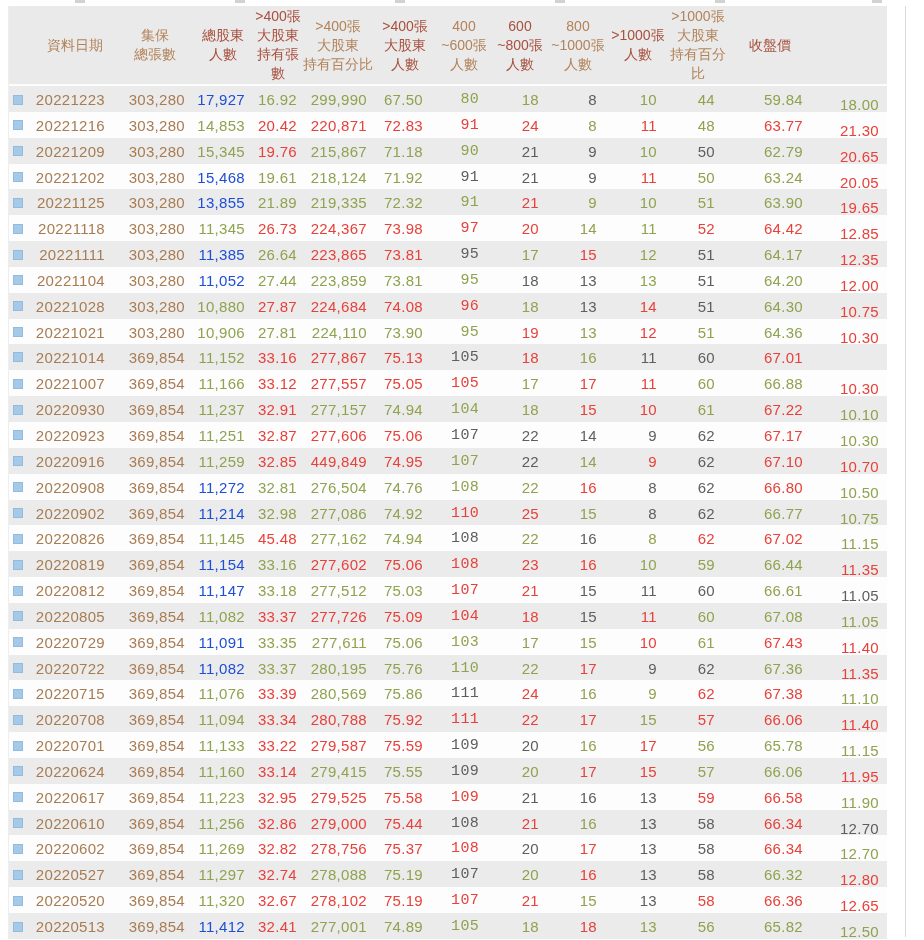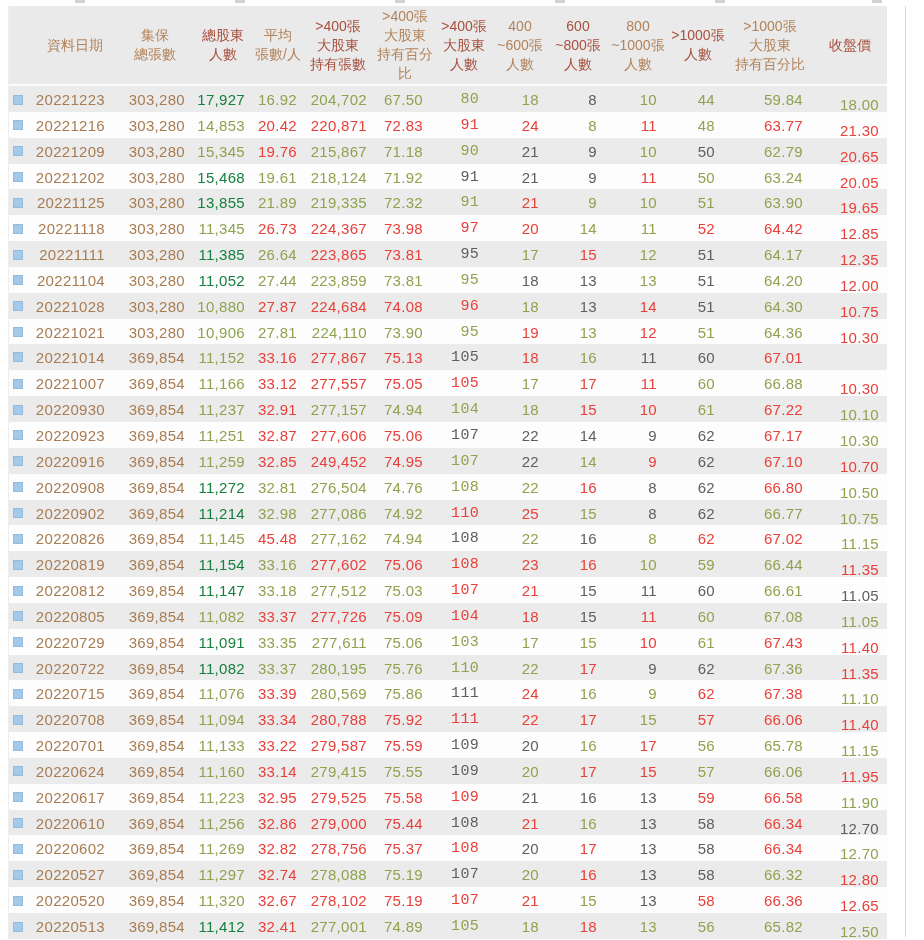--- a/index.html
+++ b/index.html
@@ -46,21 +46,21 @@
   .row > :nth-child(11){padding-right:12px;}
   .row > :nth-child(12){padding-right:12px;}
   .row > :nth-child(13){padding-right:10px;}
   .row > :nth-child(14){padding-right:8px;margin-top:10px;}
 
   .selcell{display:flex;align-items:center;}
   .sq{display:block;width:10px;height:10px;margin-left:4px;background:#a5c9e8;border:1px solid #93bbde;box-sizing:border-box;}
 
   .c-tan{color:#a87c52;}
   .c-red{color:#e8403a;}
-  .c-darkred{color:#15803d;}
+  .c-darkred{color:#1d4ed8;}
   .c-green{color:#8fa24e;}
   .c-gray{color:#5d5e60;}
 
   .vline{position:absolute;left:905px;top:6px;width:1px;height:931px;background:#d9d9d9;}
 </style>
 </head>
 <body>
 
 <div class="wrap">
 
@@ -74,22 +74,20 @@
   </div>
 
   <div class="table">
     <div class="hrow grid-cols">
       <div class="hcell"></div>
       <div class="hcell h-tan">資料日期</div>
       <div class="hcell h-tan">集保
 總張數</div>
       <div class="hcell h-maroon">總股東
 人數</div>
-      <div class="hcell h-tan">平均
-張數/人</div>
       <div class="hcell h-maroon">&gt;400張
 大股東
 持有張數</div>
       <div class="hcell h-tan">&gt;400張
 大股東
 持有百分比</div>
       <div class="hcell h-maroon">&gt;400張
 大股東
 人數</div>
       <div class="hcell h-tan">400
@@ -110,21 +108,21 @@
     </div>
     <div id="tbody">
         <div class="row grid-cols stripe">
           <div class="selcell">
             <span class="sq"></span>
           </div>
           <div class="cell c-tan">20221223</div>
           <div class="cell c-tan">303,280</div>
           <div class="cell c-darkred">17,927</div>
           <div class="cell c-green">16.92</div>
-          <div class="cell c-green">204,702</div>
+          <div class="cell c-green">299,990</div>
           <div class="cell c-green">67.50</div>
           <div class="cell c-green">80</div>
           <div class="cell c-green">18</div>
           <div class="cell c-gray">8</div>
           <div class="cell c-green">10</div>
           <div class="cell c-green">44</div>
           <div class="cell c-green">59.84</div>
           <div class="cell c-green">18.00</div>
         </div>
         <div class="row grid-cols plain">
@@ -362,21 +360,21 @@
           <div class="cell c-green">10.30</div>
         </div>
         <div class="row grid-cols stripe">
           <div class="selcell">
             <span class="sq"></span>
           </div>
           <div class="cell c-tan">20220916</div>
           <div class="cell c-tan">369,854</div>
           <div class="cell c-green">11,259</div>
           <div class="cell c-red">32.85</div>
-          <div class="cell c-red">249,452</div>
+          <div class="cell c-red">449,849</div>
           <div class="cell c-red">74.95</div>
           <div class="cell c-green">107</div>
           <div class="cell c-gray">22</div>
           <div class="cell c-green">14</div>
           <div class="cell c-red">9</div>
           <div class="cell c-gray">62</div>
           <div class="cell c-red">67.10</div>
           <div class="cell c-red">10.70</div>
         </div>
         <div class="row grid-cols plain">

